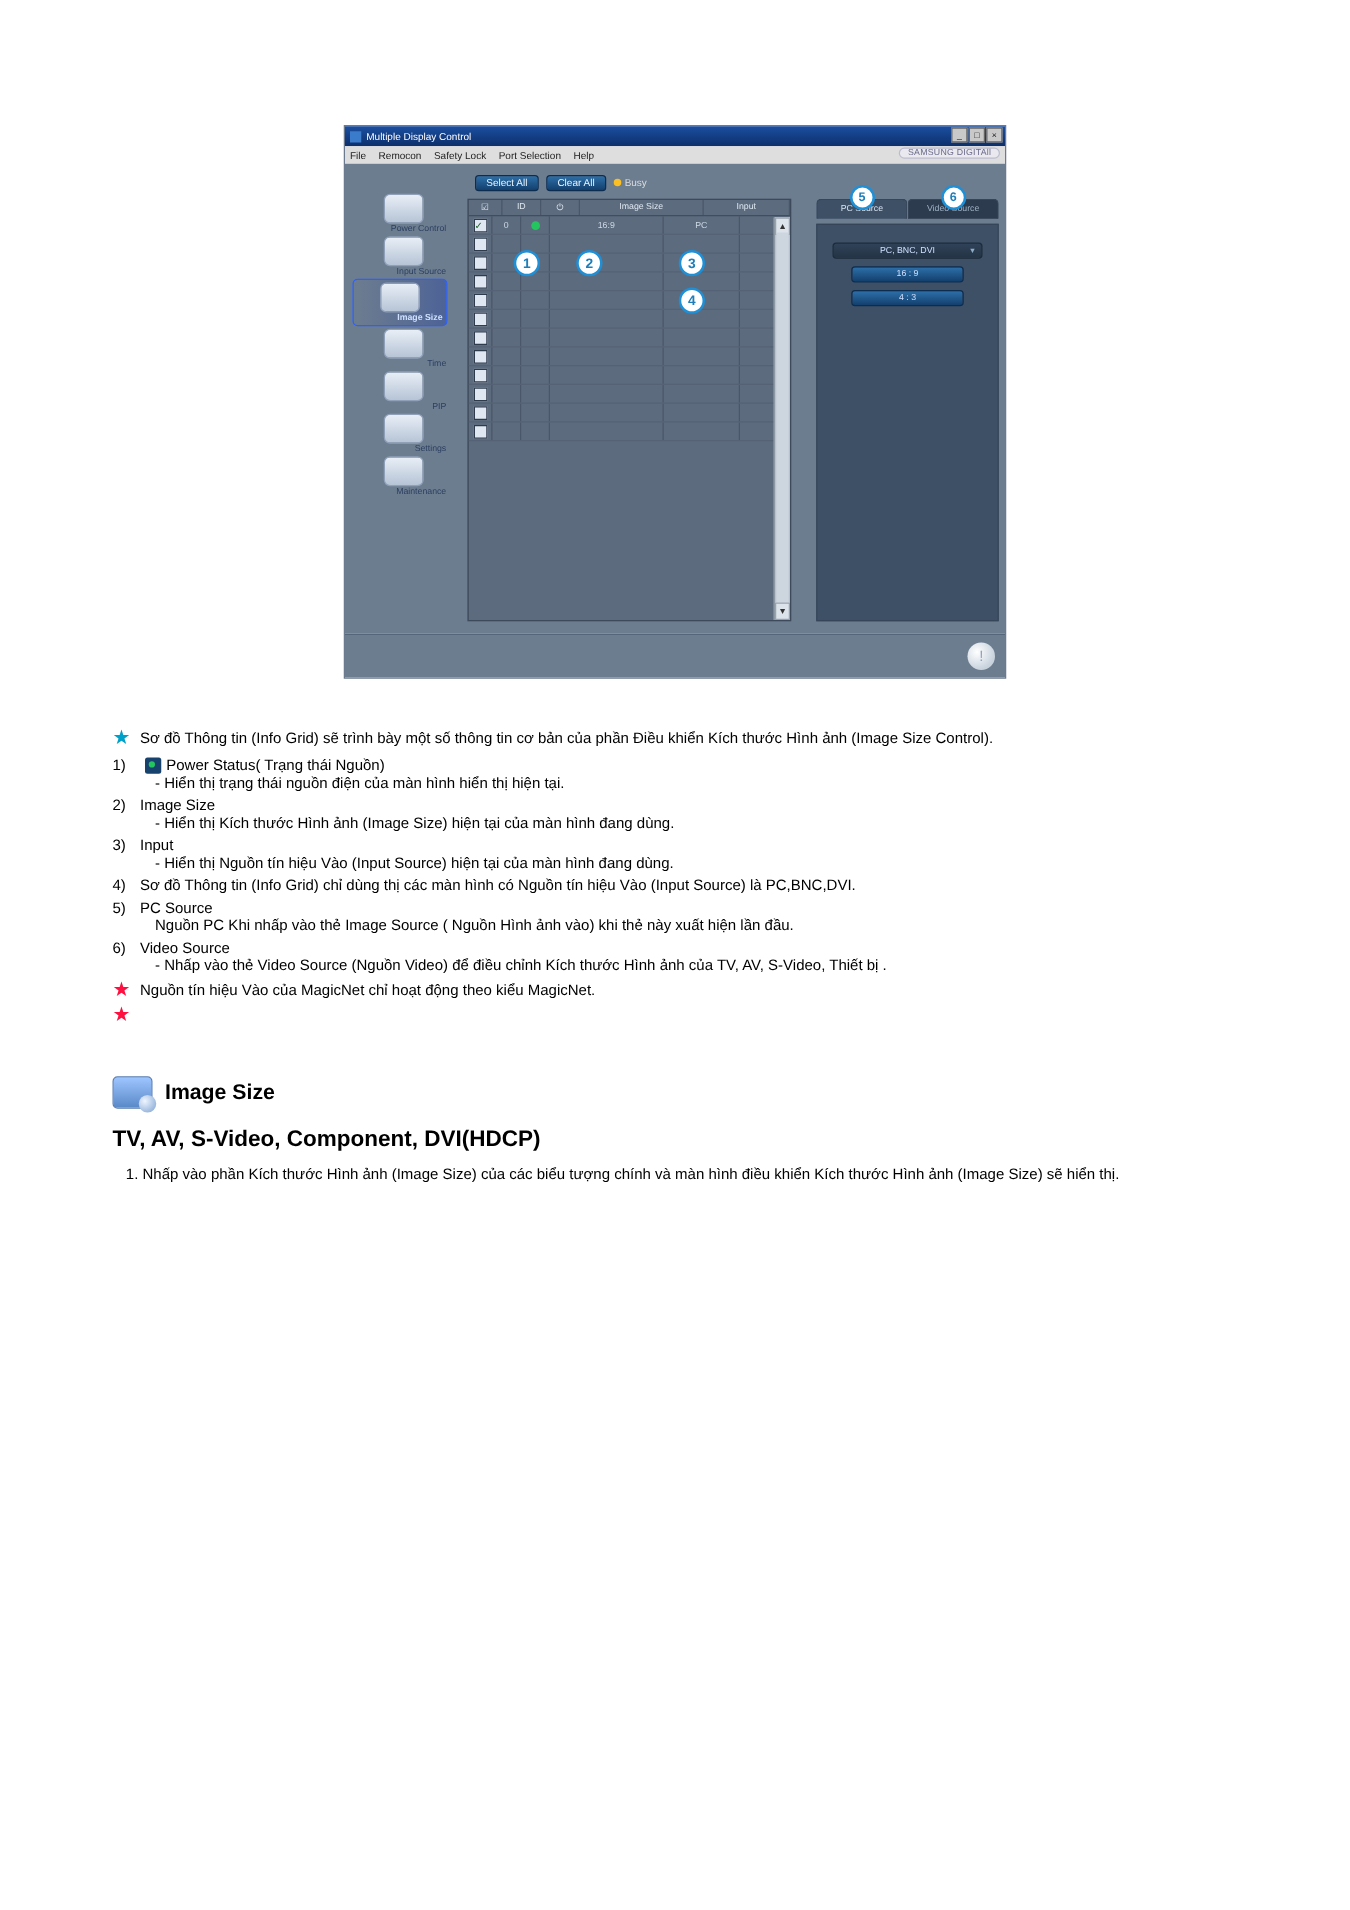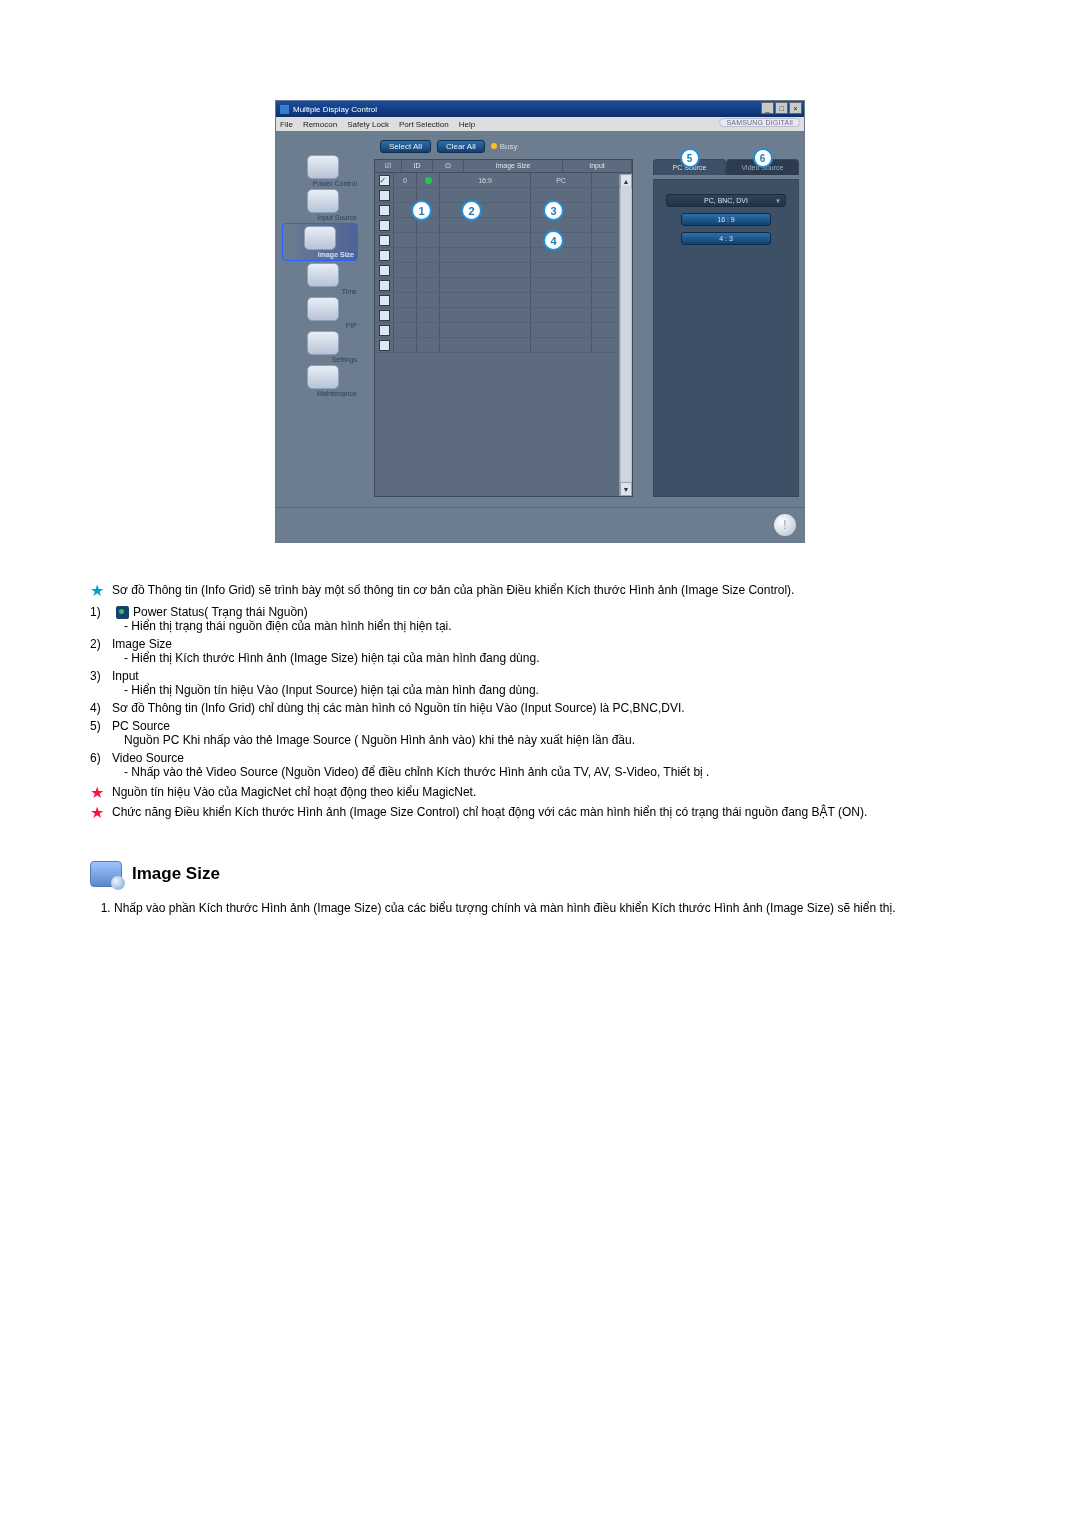--- a/index.html
+++ b/index.html
@@ -325,25 +325,25 @@
           <div class="body"><span>Video Source</span><span class="sub">- Nhấp vào thẻ Video Source (Nguồn Video) để điều chỉnh Kích thước Hình ảnh của TV, AV, S-Video, Thiết bị .</span></div>
         </div>
     </div>
 
     <div class="starline">
         <span class="star red">★</span>
         <span class="bold">Nguồn tín hiệu Vào của MagicNet chỉ hoạt động theo kiểu MagicNet.</span>
       </div>
     <div class="starline">
         <span class="star red">★</span>
-        <span class="bold">Chức năng Điều khiển Kích thước Hình ảnh (Image Size Control) chỉ hoạt động với các màn hình hiển thị có trạng thái nguồn đang BẬT (ON).</span>
       </div>
 
     <div class="sec-head">
       <div class="sicon"></div>
       <h3>Image Size</h3>
     </div>
+    <h2 class="sub">TV, AV, S-Video, Component, DVI(HDCP)</h2>
     <ol class="numlist">
       <li>Nhấp vào phần Kích thước Hình ảnh (Image Size) của các biểu tượng chính và màn hình điều khiển Kích thước Hình ảnh (Image Size) sẽ hiển thị.</li>
     </ol>
   </div>
 
 </div>
 
 </body></html>

